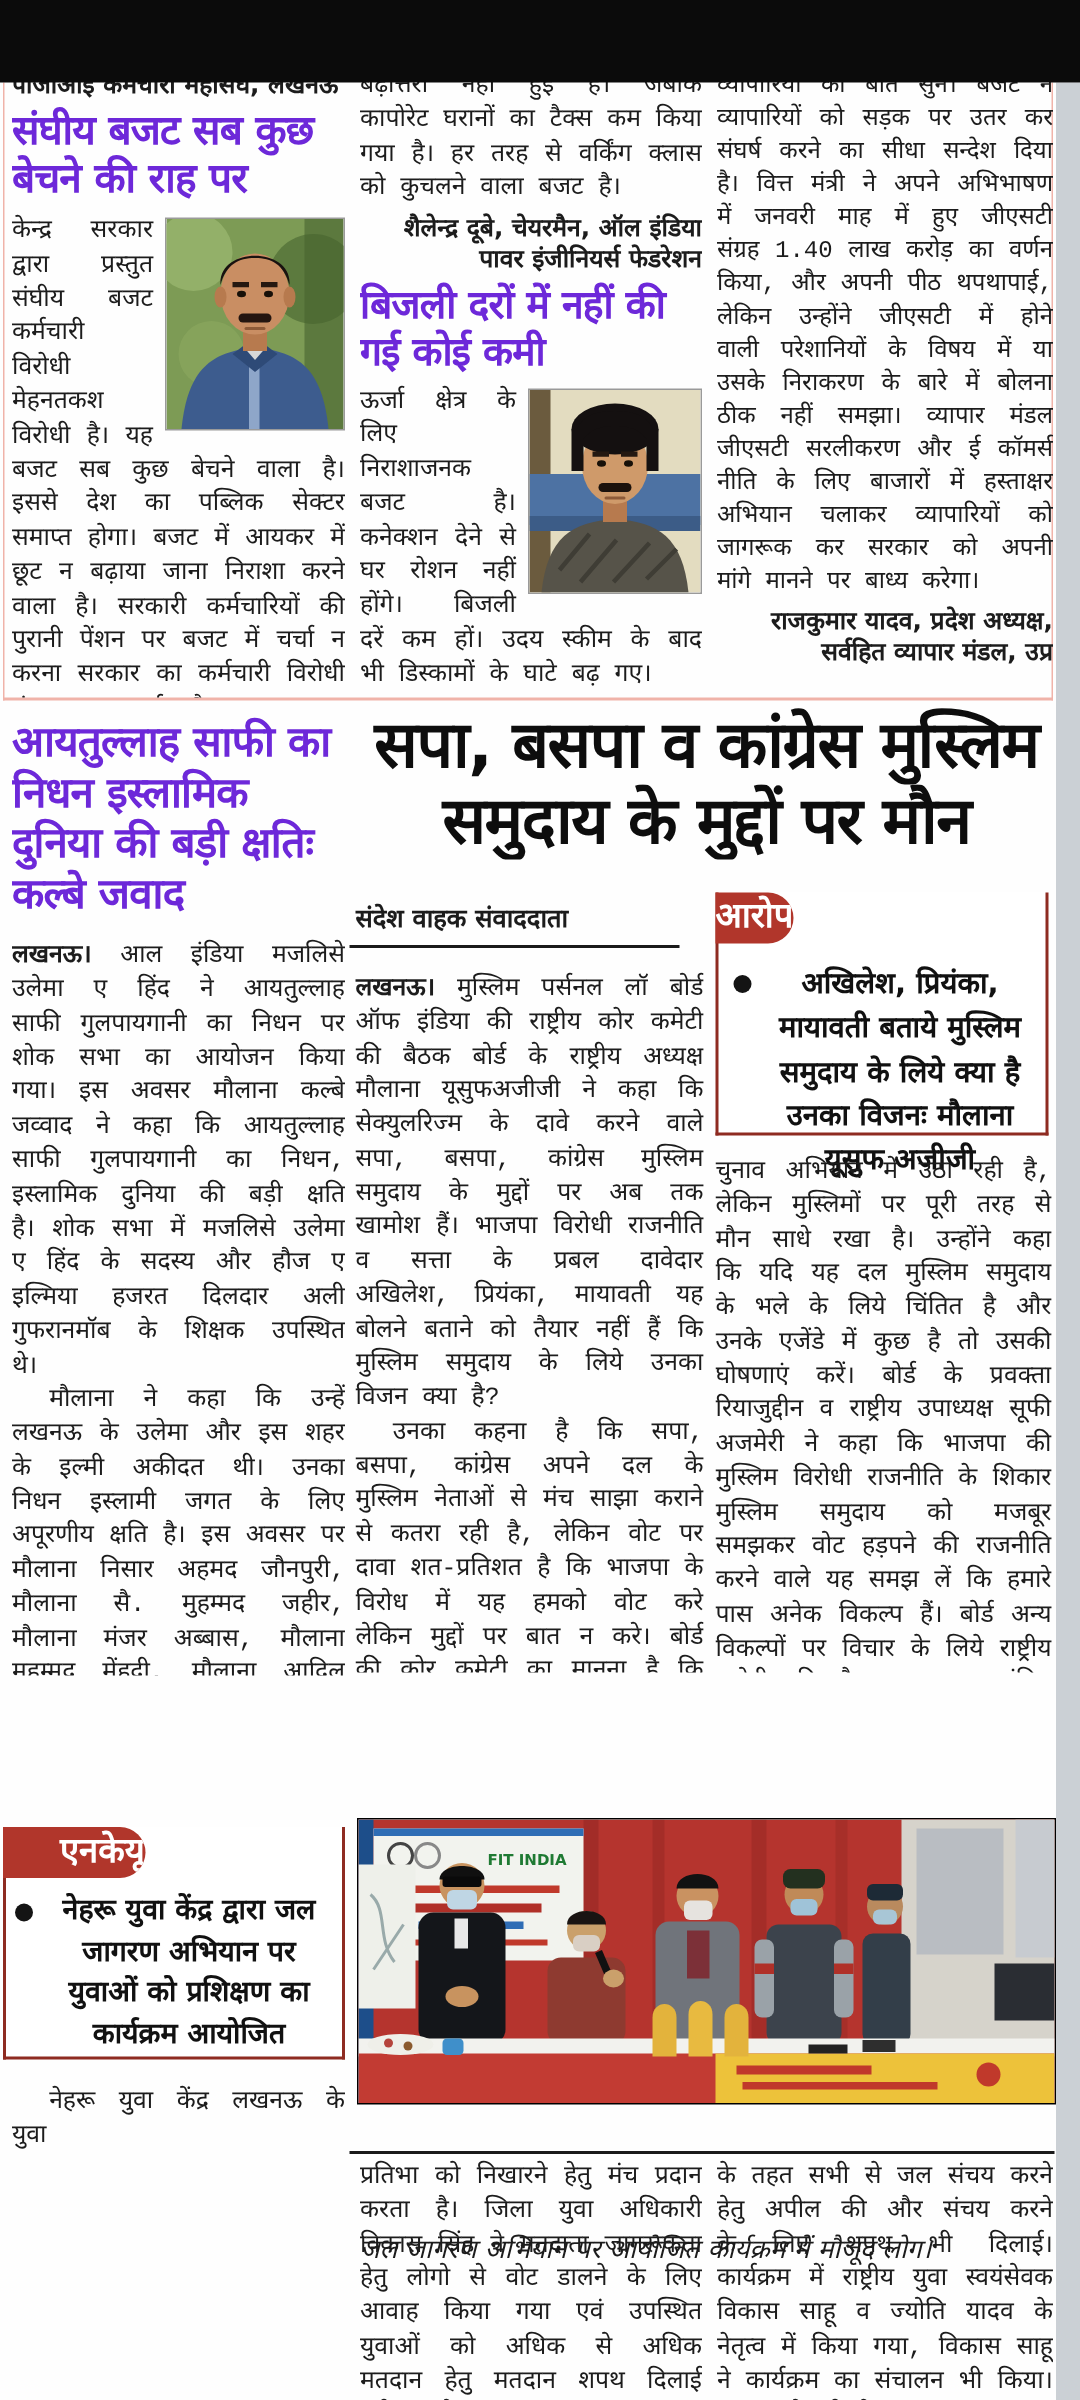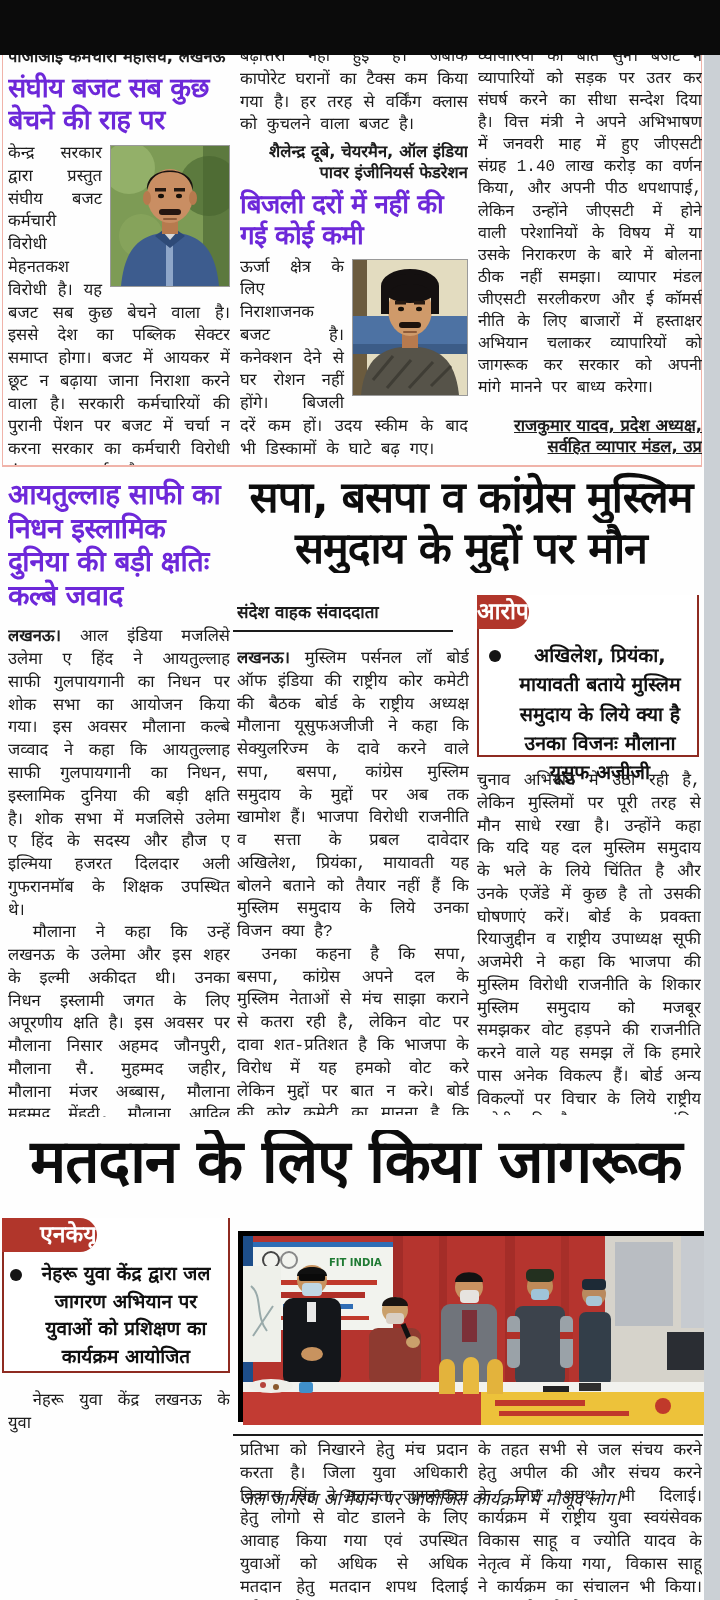--- a/index.html
+++ b/index.html
@@ -106,21 +106,21 @@
           <rect x="46" y="62" width="22" height="6" rx="3" fill="#1c120c"></rect>
           <rect x="50" y="71" width="14" height="2" rx="1" fill="#8d5a38"></rect>
         </svg>
       </div>
       <p class="bt">ऊर्जा क्षेत्र के लिए निराशाजनक बजट है। कनेक्शन देने से घर रोशन नहीं होंगे। बिजली दरें कम हों। उदय स्कीम के बाद भी डिस्कामों के घाटे बढ़ गए।</p>
     </div>
   </div>
 
   <div class="abs col" style="left:478px;top:46px;width:224px;height:419px;">
     <p class="bt" style="font-size:16px;">व्यापारियों की बात सुने। बजट ने व्यापारियों को सड़क पर उतर कर संघर्ष करने का सीधा सन्देश दिया है। वित्त मंत्री ने अपने अभिभाषण में जनवरी माह में हुए जीएसटी संग्रह 1.40 लाख करोड़ का वर्णन किया, और अपनी पीठ थपथापाई, लेकिन उन्होंने जीएसटी में होने वाली परेशानियों के विषय में या उसके निराकरण के बारे में बोलना ठीक नहीं समझा। व्यापार मंडल जीएसटी सरलीकरण और ई कॉमर्स नीति के लिए बाजारों में हस्ताक्षर अभियान चलाकर व्यापारियों को जागरूक कर सरकार को अपनी मांगे मानने पर बाध्य करेगा।</p>
-    <div class="attr" style="margin-top:16px;text-decoration:underline;">राजकुमार यादव, प्रदेश अध्यक्ष, सर्वहित व्यापार मंडल, उप्र</div>
+    <div class="attr" style="margin-top:4px;">राजकुमार यादव, प्रदेश अध्यक्ष, सर्वहित व्यापार मंडल, उप्र</div>
   </div>
 
   <div class="abs col" style="left:8px;top:478px;width:222px;height:639px;">
     <div class="h-med" style="font-size:28px;line-height:1.2;">आयतुल्लाह साफी का निधन इस्लामिक दुनिया की बड़ी क्षतिः कल्बे जवाद</div>
     <p class="bt" style="margin-top:14px;"><b class="dateline">लखनऊ। </b><span>आल इंडिया मजलिसे उलेमा ए हिंद ने आयतुल्लाह साफी गुलपायगानी का निधन पर शोक सभा का आयोजन किया गया। इस अवसर मौलाना कल्बे जव्वाद ने कहा कि आयतुल्लाह साफी गुलपायगानी का निधन, इस्लामिक दुनिया की बड़ी क्षति है। शोक सभा में मजलिसे उलेमा ए हिंद के सदस्य और हौज ए इल्मिया हजरत दिलदार अली गुफरानमॉब के शिक्षक उपस्थित थे।</span></p>
     <p class="bt indent">मौलाना ने कहा कि उन्हें लखनऊ के उलेमा और इस शहर के इल्मी अकीदत थी। उनका निधन इस्लामी जगत के लिए अपूरणीय क्षति है। इस अवसर पर मौलाना निसार अहमद जौनपुरी, मौलाना सै. मुहम्मद जहीर, मौलाना मंजर अब्बास, मौलाना मुहम्मद मेंहदी, मौलाना आदिल और अन्य लोग शरीक रहे। उधर, मौलाना आगा रूही व मौलाना आगा अब्बास नासिर ने भी आयतुल्लाह साफी के निधन को दुखद बताया है।</p>
   </div>
 
   <div class="abs" style="left:230px;top:472px;width:482px;">
     <div class="h-big-line">सपा, बसपा व कांग्रेस मुस्लिम</div>
@@ -139,31 +139,30 @@
   </div>
 
   <div class="abs col" style="left:237px;top:648px;width:232px;height:467px;">
     <p class="bt"><b class="dateline">लखनऊ। </b><span>मुस्लिम पर्सनल लॉ बोर्ड ऑफ इंडिया की राष्ट्रीय कोर कमेटी की बैठक बोर्ड के राष्ट्रीय अध्यक्ष मौलाना यूसुफअजीजी ने कहा कि सेक्युलरिज्म के दावे करने वाले सपा, बसपा, कांग्रेस मुस्लिम समुदाय के मुद्दों पर अब तक खामोश हैं। भाजपा विरोधी राजनीति व सत्ता के प्रबल दावेदार अखिलेश, प्रियंका, मायावती यह बोलने बताने को तैयार नहीं हैं कि मुस्लिम समुदाय के लिये उनका विजन क्या है?</span></p>
     <p class="bt indent">उनका कहना है कि सपा, बसपा, कांग्रेस अपने दल के मुस्लिम नेताओं से मंच साझा कराने से कतरा रही है, लेकिन वोट पर दावा शत-प्रतिशत है कि भाजपा के विरोध में यह हमको वोट करे लेकिन मुद्दों पर बात न करे। बोर्ड की कोर कमेटी का मानना है कि भारतीय जनता पार्टी की तरह सपा, बसपा कांग्रेस दलित वर्ग के मुद्दों को</p>
   </div>
   <div class="abs col" style="left:477px;top:770px;width:224px;height:345px;">
     <p class="bt">चुनाव अभियान में उठा रही है, लेकिन मुस्लिमों पर पूरी तरह से मौन साधे रखा है। उन्होंने कहा कि यदि यह दल मुस्लिम समुदाय के भले के लिये चिंतित है और उनके एजेंडे में कुछ है तो उसकी घोषणाएं करें। बोर्ड के प्रवक्ता रियाजुद्दीन व राष्ट्रीय उपाध्यक्ष सूफी अजमेरी ने कहा कि भाजपा की मुस्लिम विरोधी राजनीति के शिकार मुस्लिम समुदाय को मजबूर समझकर वोट हड़पने की राजनीति करने वाले यह समझ लें कि हमारे पास अनेक विकल्प हैं। बोर्ड अन्य विकल्पों पर विचार के लिये राष्ट्रीय कमेटी की बैठक बुलाकर अंतिम फैसला लेगा।</p>
   </div>
 
-  <div class="abs h-huge" style="left:0px;top:1130px;width:712px;">मतदान के लिए किया जागरूक</div>
 
   <div class="abs rib-box" style="left:2px;top:1218px;width:228px;height:155px;">
     <div class="ribbon" style="padding-left:38px;text-align:center;">एनकेयू</div>
     <div class="bullet-row" style="left:6px;top:42px;width:210px;">
       <div class="dot"></div>
       <div class="bullet-text" style="font-size:19px;line-height:1.45;">नेहरू युवा केंद्र द्वारा जल जागरण अभियान पर युवाओं को प्रशिक्षण का कार्यक्रम आयोजित</div>
     </div>
   </div>
 
-  <div class="abs" style="left:238px;top:1212px;width:466px;height:191px;border:5px solid #000000;box-sizing:border-box;margin-top:19px;">
+  <div class="abs" style="left:238px;top:1212px;width:466px;height:191px;border:1px solid #000000;box-sizing:border-box;">
     <svg width="464" height="189" viewBox="0 0 464 189">
       <rect width="464" height="189" fill="#b5342e"></rect>
       <rect x="150" y="0" width="10" height="150" fill="#7e1f1c" opacity="0.35"></rect>
       <rect x="196" y="0" width="8" height="150" fill="#7e1f1c" opacity="0.3"></rect>
       <rect x="262" y="0" width="10" height="150" fill="#7e1f1c" opacity="0.3"></rect>
       <rect x="318" y="0" width="8" height="150" fill="#7e1f1c" opacity="0.25"></rect>
 
       <rect x="362" y="0" width="102" height="189" fill="#d6d3cb"></rect>
       <rect x="372" y="6" width="58" height="84" fill="#b9bdc2"></rect>
       <rect x="438" y="0" width="26" height="92" fill="#c7cbd0"></rect>

